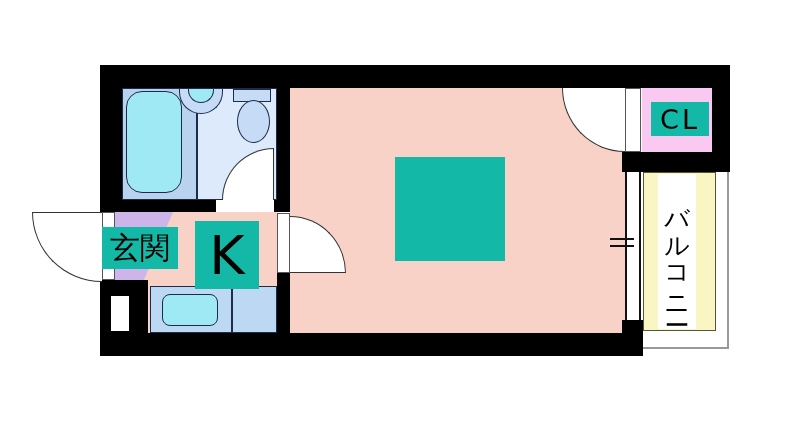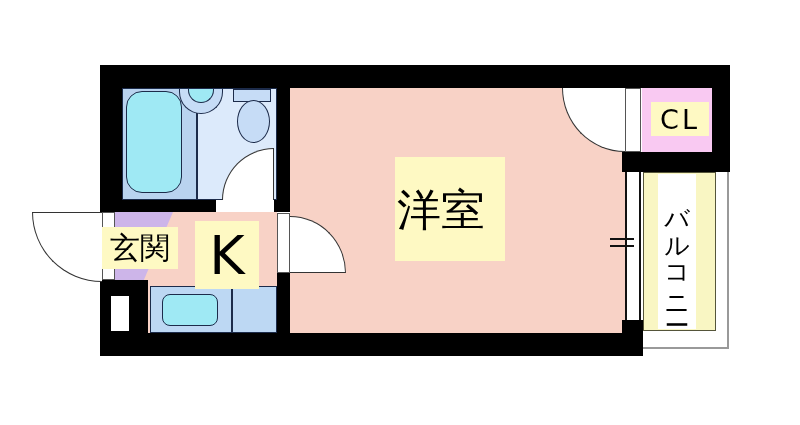--- a/index.html
+++ b/index.html
@@ -6,21 +6,21 @@
   #floorplan{
     position:relative;width:800px;height:425px;background:#fff;overflow:hidden;
     font-family:"DejaVu Sans","Liberation Sans",sans-serif;
   }
   #floorplan *{position:absolute;box-sizing:border-box;margin:0;padding:0;}
   .wall{background:#000;}
   .outline{border:1.5px solid #1c2b4a;}
   .thin{border:1px solid #1c2b4a;}
   .door{background:#fff;}
   .leaf{background:#fff;border:1px solid #555;}
-  .label{background:#fef9c3;display:flex;align-items:center;justify-content:center;color:#000;}
+  .label{background:#14b8a6;display:flex;align-items:center;justify-content:center;color:#000;}
   .vtext{writing-mode:vertical-rl;text-orientation:mixed;}
 </style>
 </head>
 <body>
 
 <div id="floorplan">
 
   <div style="left: 122px; top: 88px; width: 75px; height: 112px; background: rgb(185, 211, 239);"></div>
   <div style="left: 197px; top: 88px; width: 80px; height: 112px; background: rgb(220, 234, 251);"></div>
   <div style="left: 196px; top: 88px; width: 2px; height: 112px; background: rgb(28, 43, 74);"></div>
@@ -78,21 +78,20 @@
 
   <div class="label" style="left:102px;top:227px;width:76px;height:42px;font-size:30px;">
     <span>玄関</span>
   </div>
 
   <div class="label" style="left:195px;top:221px;width:64px;height:68px;font-size:54px;font-weight:500;">
     <span>K</span>
   </div>
 
   <div class="label" style="left:395px;top:157px;width:110px;height:104px;font-size:44px;line-height:51px;flex-direction:column;align-items:flex-start;padding-left:2px;">
-    <span style="position:static;">洋室</span>
   </div>
 
   <div class="label" style="left:651px;top:102px;width:58px;height:34px;font-size:27px;letter-spacing:3px;">
     <span>CL</span>
   </div>
 
   <div class="label" style="left:658px;top:174px;width:38px;height:155px;background:transparent;font-size:25px;">
     <span class="vtext" style="position:static;letter-spacing:2px;">バルコニー</span>
   </div>
 

